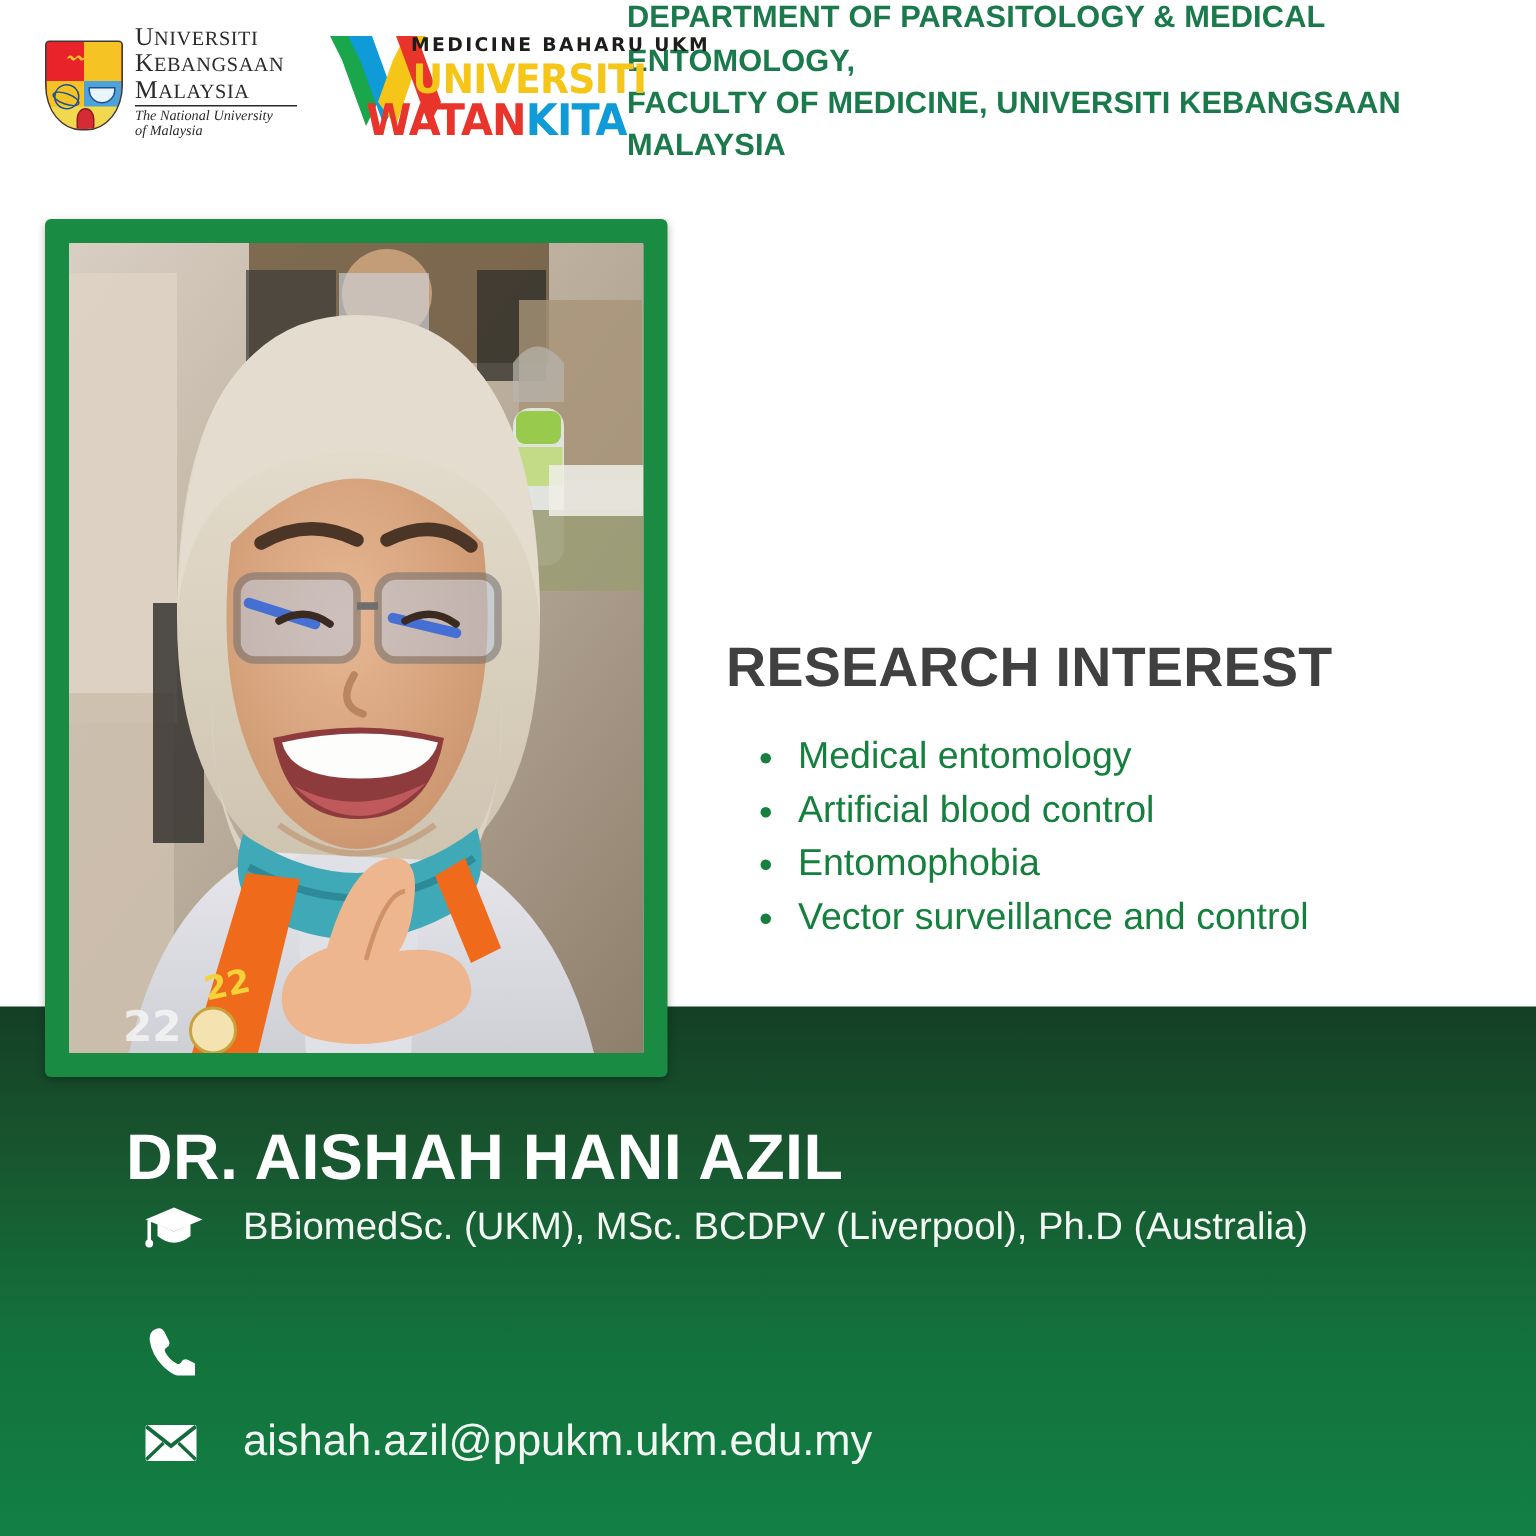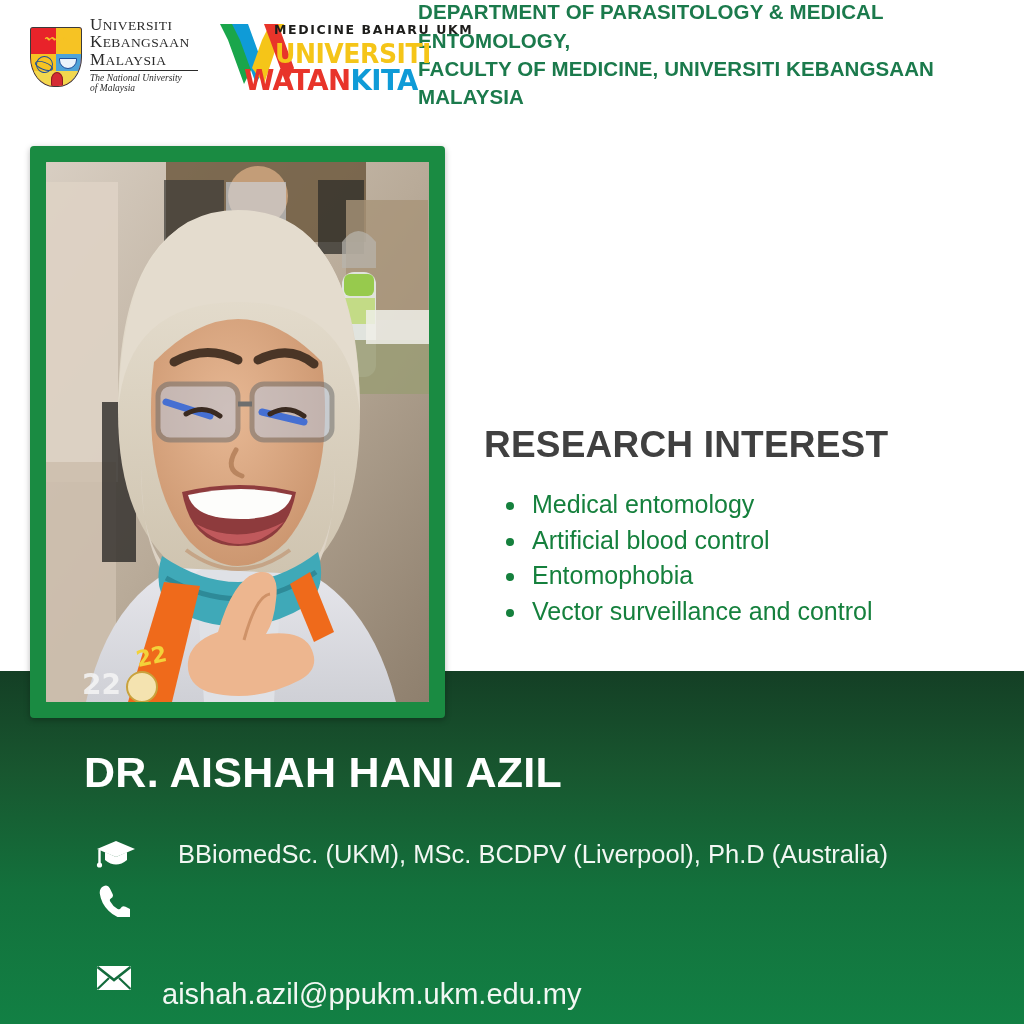--- a/index.html
+++ b/index.html
@@ -233,26 +233,26 @@
     font-family: "Liberation Sans", sans-serif;
   }
   .contact-row .ico {
     width: 46px;
     flex: none;
     display: flex;
     align-items: center;
     justify-content: flex-start;
   }
   .contact-row .txt { white-space: nowrap; }
-  #row-degree { top: 838px; gap: 16px; }
+  #row-degree { top: 802px; }
   #row-degree .txt { font-size: 25.5px; margin-left: 20px; }
   #row-phone  { top: 883px; }
   #row-phone .txt { font-size: 29px; margin-left: 20px; }
   #row-email  { top: 945px; }
-  #row-email .txt { font-size: 29px; margin-left: 20px; margin-top: 33px; }
+  #row-email .txt { font-size: 29px; margin-left: 20px; }
 </style>
 </head>
 <body>
 
 <div id="poster">
 
   <div class="header">
 
     <div class="ukm-crest">
       <div class="shield">

